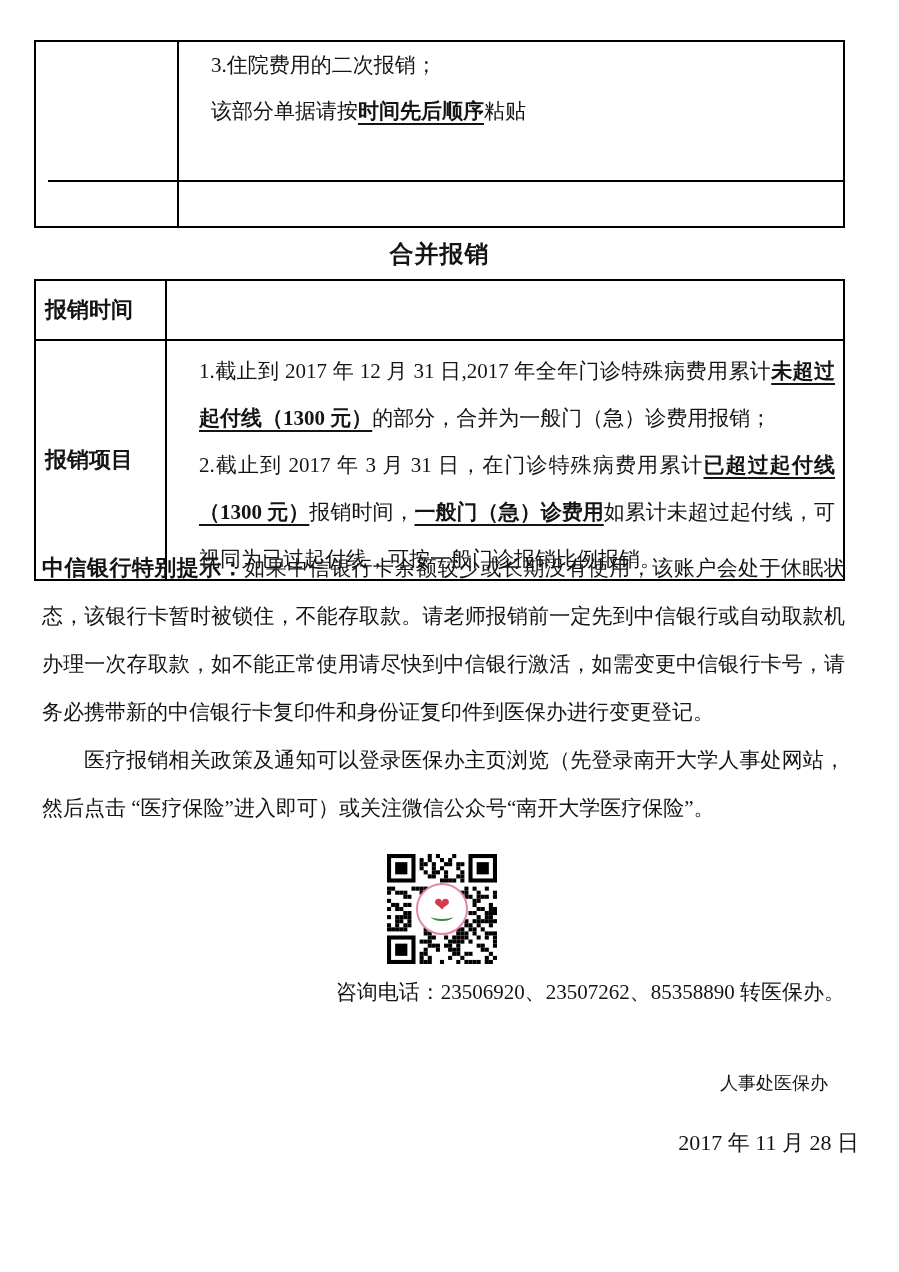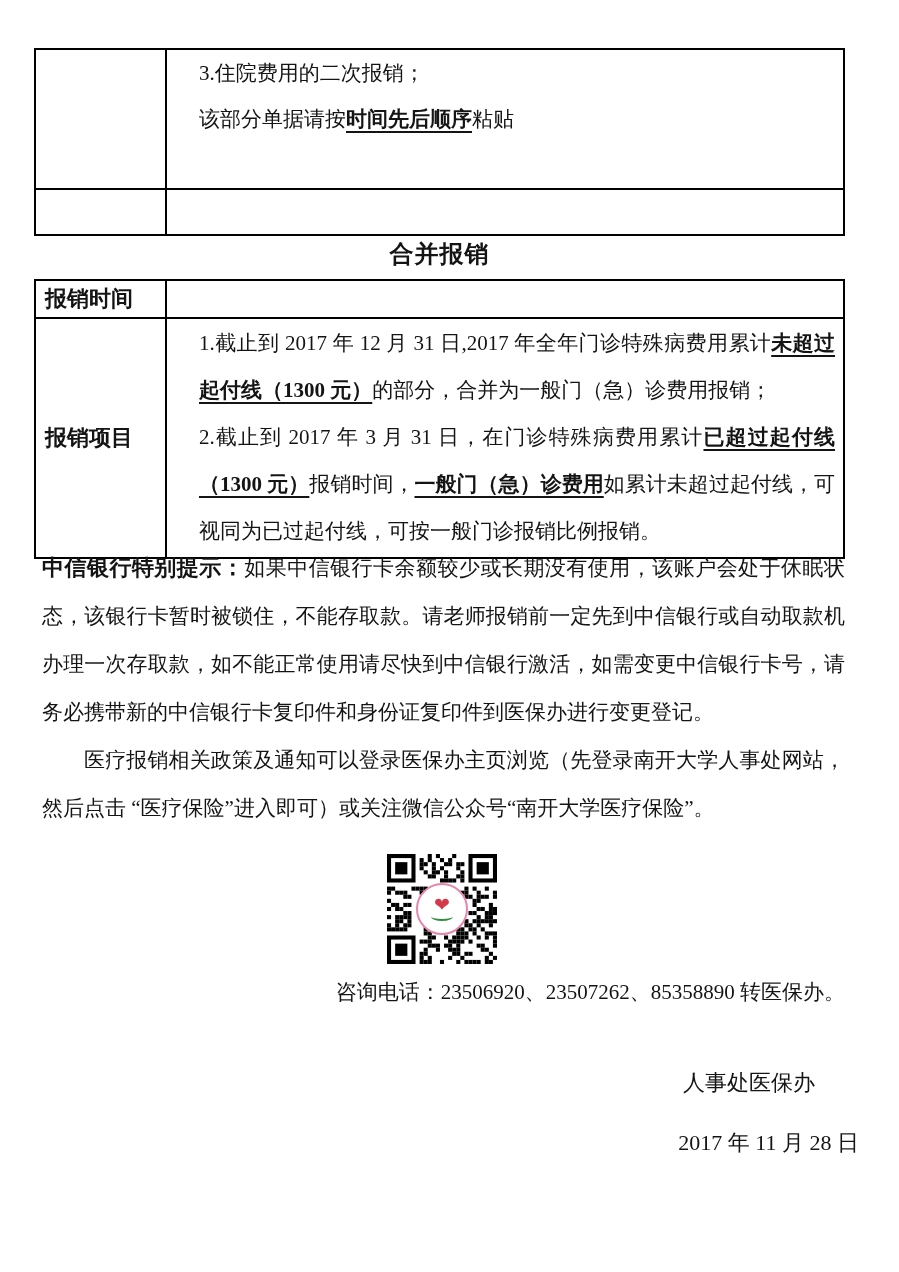--- a/index.html
+++ b/index.html
@@ -11,29 +11,29 @@
   
   .tbl { position:absolute; left:34px; width:811px; border:2px solid #000; box-sizing:border-box; }
   .trow { display:flex; }
   .trow + .trow { border-top:2px solid #000; }
   .cell-l {
     width:131px; flex:none; border-right:2px solid #000; box-sizing:border-box;
     display:flex; align-items:center; padding-left:9px;
     font-weight:bold; font-size:22px;
   }
   .cell-r { flex:1; box-sizing:border-box; padding:0 8px 0 32px; }
-  #tbl1 { top:48px; }
+  #tbl1 { top:40px;padding-left:12px; }
   #tbl1 .r1 { height:138px; }
   #tbl1 .r1 .cell-r { line-height:46px; }
   #tbl1 .r2 { height:44px; }
   #tbl2 { top:279px; }
-  #tbl2 .r1 { height:36px;gap:12px; }
+  #tbl2 .r1 { height:58px;gap:12px; }
   #tbl2 .r1 .cell-r { line-height:46px; padding-left:40px; }
   #tbl2 .r2 { height:238px; }
-  #tbl2 .r2 .cell-r { line-height:47px; padding-top:1px; }
+  #tbl2 .r2 .cell-r { line-height:47px; padding-top:7px; }
   #tbl2 .r2 .cell-r p { margin:0; text-align:justify; }
   
   .em { font-weight:bold; text-decoration:underline; text-decoration-thickness:2px; text-underline-offset:5px; }
   .bold { font-weight:bold; }
   
   .section-title {
     position:absolute; top:238px; left:34px; width:811px; text-align:center;
     font-weight:bold; font-size:24px; letter-spacing:1px;
   }
   
@@ -46,21 +46,21 @@
   .qr { position:absolute; left:387px; top:854px; width:110px; height:110px; }
   .qr svg { display:block; }
   .qr-logo {
     position:absolute; left:50%; top:50%; width:52px; height:52px; margin:-26px 0 0 -26px;
     background:#fff; border:2px solid #e586ac; border-radius:50%; box-sizing:border-box;
     display:flex; flex-direction:column; align-items:center; justify-content:center;
   }
   .qr-logo .heart { color:#d43a4a; font-size:19px; line-height:16px; }
   .qr-logo .leaf { width:22px; height:7px; border-bottom:2px solid #2f8f3c; border-radius:50%; margin-top:-1px; }
   
-  .signature { position:absolute; right:84px; top:1068px; font-size:22px; line-height:30px; }
+  .signature { position:absolute; right:71px; top:1068px; font-size:18px; line-height:30px; }
   .sig-date  { position:absolute; right:40px; top:1128px; font-size:22px; line-height:30px; }
 </style>
 </head>
 <body>
 
 <div class="page">
 
   <div class="tbl" id="tbl1">
     <div class="trow r1">
       <div class="cell-l"></div>

